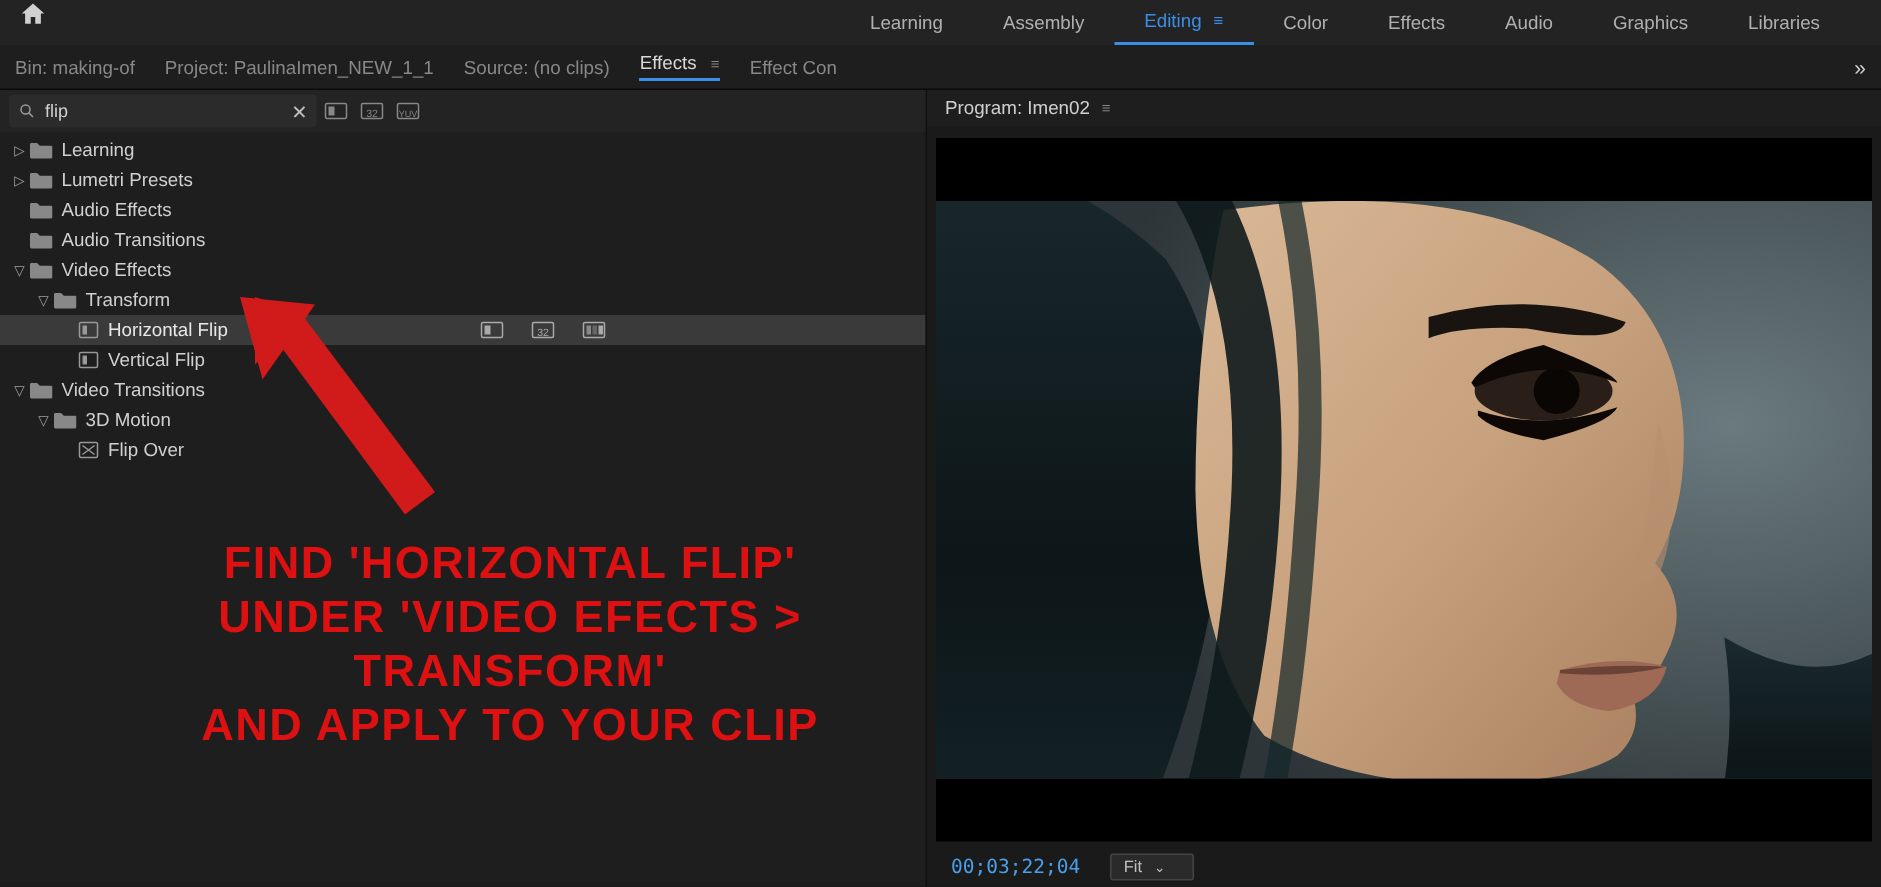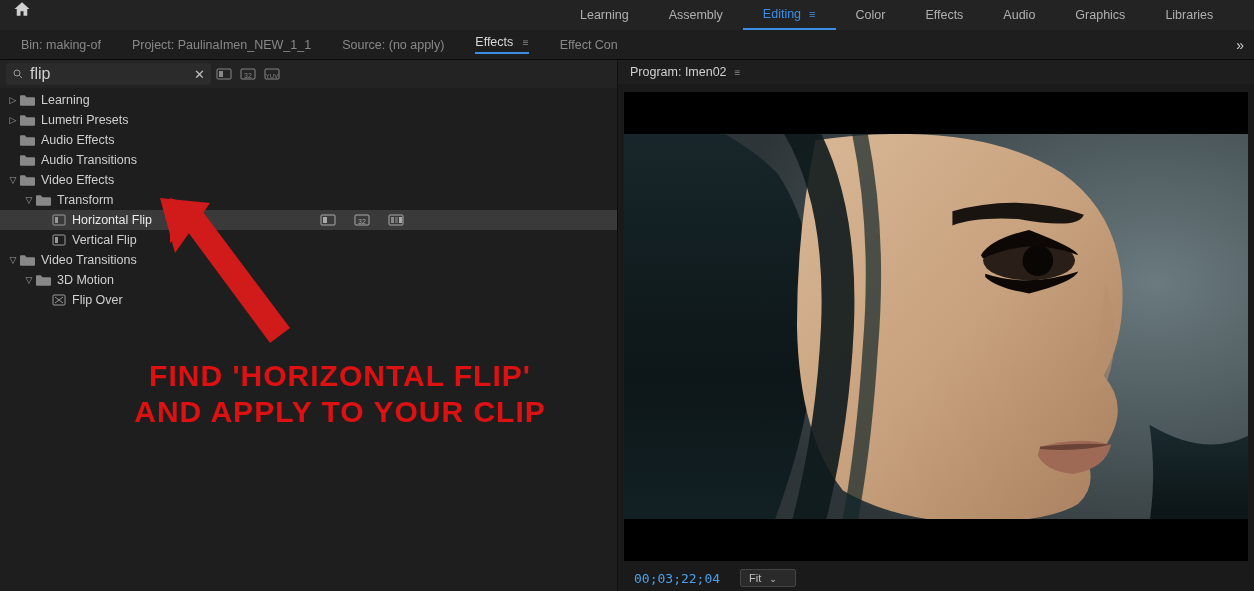--- a/index.html
+++ b/index.html
@@ -8,34 +8,34 @@
 
 .topbar { height: 30px; background: #232323; display: flex; align-items: flex-start; padding: 0 12px; }
 .home-icon { width: 20px; height: 18px; color: #d0d0d0; }
 .workspace-tabs { position: absolute; left: 560px; top: 0; height: 30px; display: flex; align-items: center; gap: 0; }
 .ws-tab { padding: 0 20px; height: 30px; display: flex; align-items: center; cursor: pointer; color: #b0b0b0; gap: 8px; }
 .ws-tab.active { color: #3a8ee6; border-bottom: 2px solid #3a8ee6; }
 .ws-menu { color: #3a8ee6; font-size: 11px; }
 
 
 .panel-header-row { height: 30px; background: #1e1e1e; display: flex; align-items: center; padding: 0 10px; gap: 20px; position: relative; border-bottom: 1px solid #0a0a0a; }
-.ph-item { color: #888; cursor: pointer; margin-left: 11px; }
+.ph-item { color: #888; cursor: pointer; }
 .ph-item.active { color: #d8d8d8; border-bottom: 2px solid #3a8ee6; padding-bottom: 3px; }
 .ph-menu { font-size: 10px; margin-left: 6px; color: #888; }
 .ph-chev { position: absolute; right: 10px; color: #d0d0d0; font-size: 14px; }
 
 
 .main { display: flex; height: calc(100% - 60px); }
 .left-panel { width: 618px; background: #1e1e1e; display: flex; flex-direction: column; border-right: 1px solid #0f0f0f; position: relative; }
 .right-panel { flex: 1; background: #1a1a1a; display: flex; flex-direction: column; }
 
 
 .search-row { height: 28px; display: flex; align-items: center; padding: 0 6px; gap: 4px; background: #232323; }
 .search-wrap { flex: 0 0 205px; position: relative; background: #2b2b2b; border-radius: 3px; height: 22px; display: flex; align-items: center; padding: 0 6px; }
-.search-wrap input { background: transparent; border: none; color: #d0d0d0; outline: none; width: 140px; font-size: 16px; }
+.search-wrap input { background: transparent; border: none; color: #d0d0d0; outline: none; width: 140px; font-size: 12px; }
 .search-icon { width: 12px; height: 12px; margin-right: 6px; }
 .clear-x { color: #c0c0c0; font-size: 13px; cursor: pointer; margin-left: auto; }
 .tb-icon { width: 20px; height: 16px; display: flex; align-items: center; justify-content: center; cursor: pointer; color: #a0a0a0; }
 
 
 .tree { padding: 2px 0; overflow-y: auto; }
 .tree-row { height: 20px; display: flex; align-items: center; padding: 0 8px; cursor: pointer; position: relative; }
 .tree-row.selected { background: #3a3a3a; text-align: center; }
 .tw { display: inline-block; width: 10px; text-align: center; font-size: 9px; color: #a0a0a0; }
 .folder-icon { width: 15px; height: 12px; margin: 0 6px 0 2px; }
@@ -82,21 +82,21 @@
       <span class="ws-tab">Audio</span>
       <span class="ws-tab">Graphics</span>
       <span class="ws-tab">Libraries</span>
       <span class="ws-tab">BE</span>
     </div>
 </div>
 
 <div class="panel-header-row">
   <span class="ph-item">Bin: making-of</span>
   <span class="ph-item">Project: PaulinaImen_NEW_1_1</span>
-  <span class="ph-item">Source: (no apply)</span>
+  <span class="ph-item">Source: (no clips)</span>
   <span class="ph-item active">
     <span>Effects</span>
     <span class="ph-menu">≡</span>
   </span>
   <span class="ph-item">Effect Con</span>
   <span class="ph-chev">»</span>
 </div>
 
 <div class="main">
 
@@ -235,20 +235,21 @@
         </div>
       </div>
 
     <div class="annotation">
       <svg class="arrow-svg" width="160" height="170">
         <polygon points="10,0 40,10 130,130 110,145 25,30 10,45" fill="#d11a1a"></polygon>
         <polygon points="0,0 50,5 15,55" fill="#d11a1a"></polygon>
       </svg>
       <div class="anno-text">
         <div>Find 'Horizontal Flip'</div>
+        <div>under 'Video Efects &gt; Transform'</div>
         <div>and apply to your clip</div>
       </div>
     </div>
   </div>
 
   <div class="right-panel">
     <div class="program-header">
       <span>Program: Imen02</span>
       <span class="prog-menu">≡</span>
     </div>

